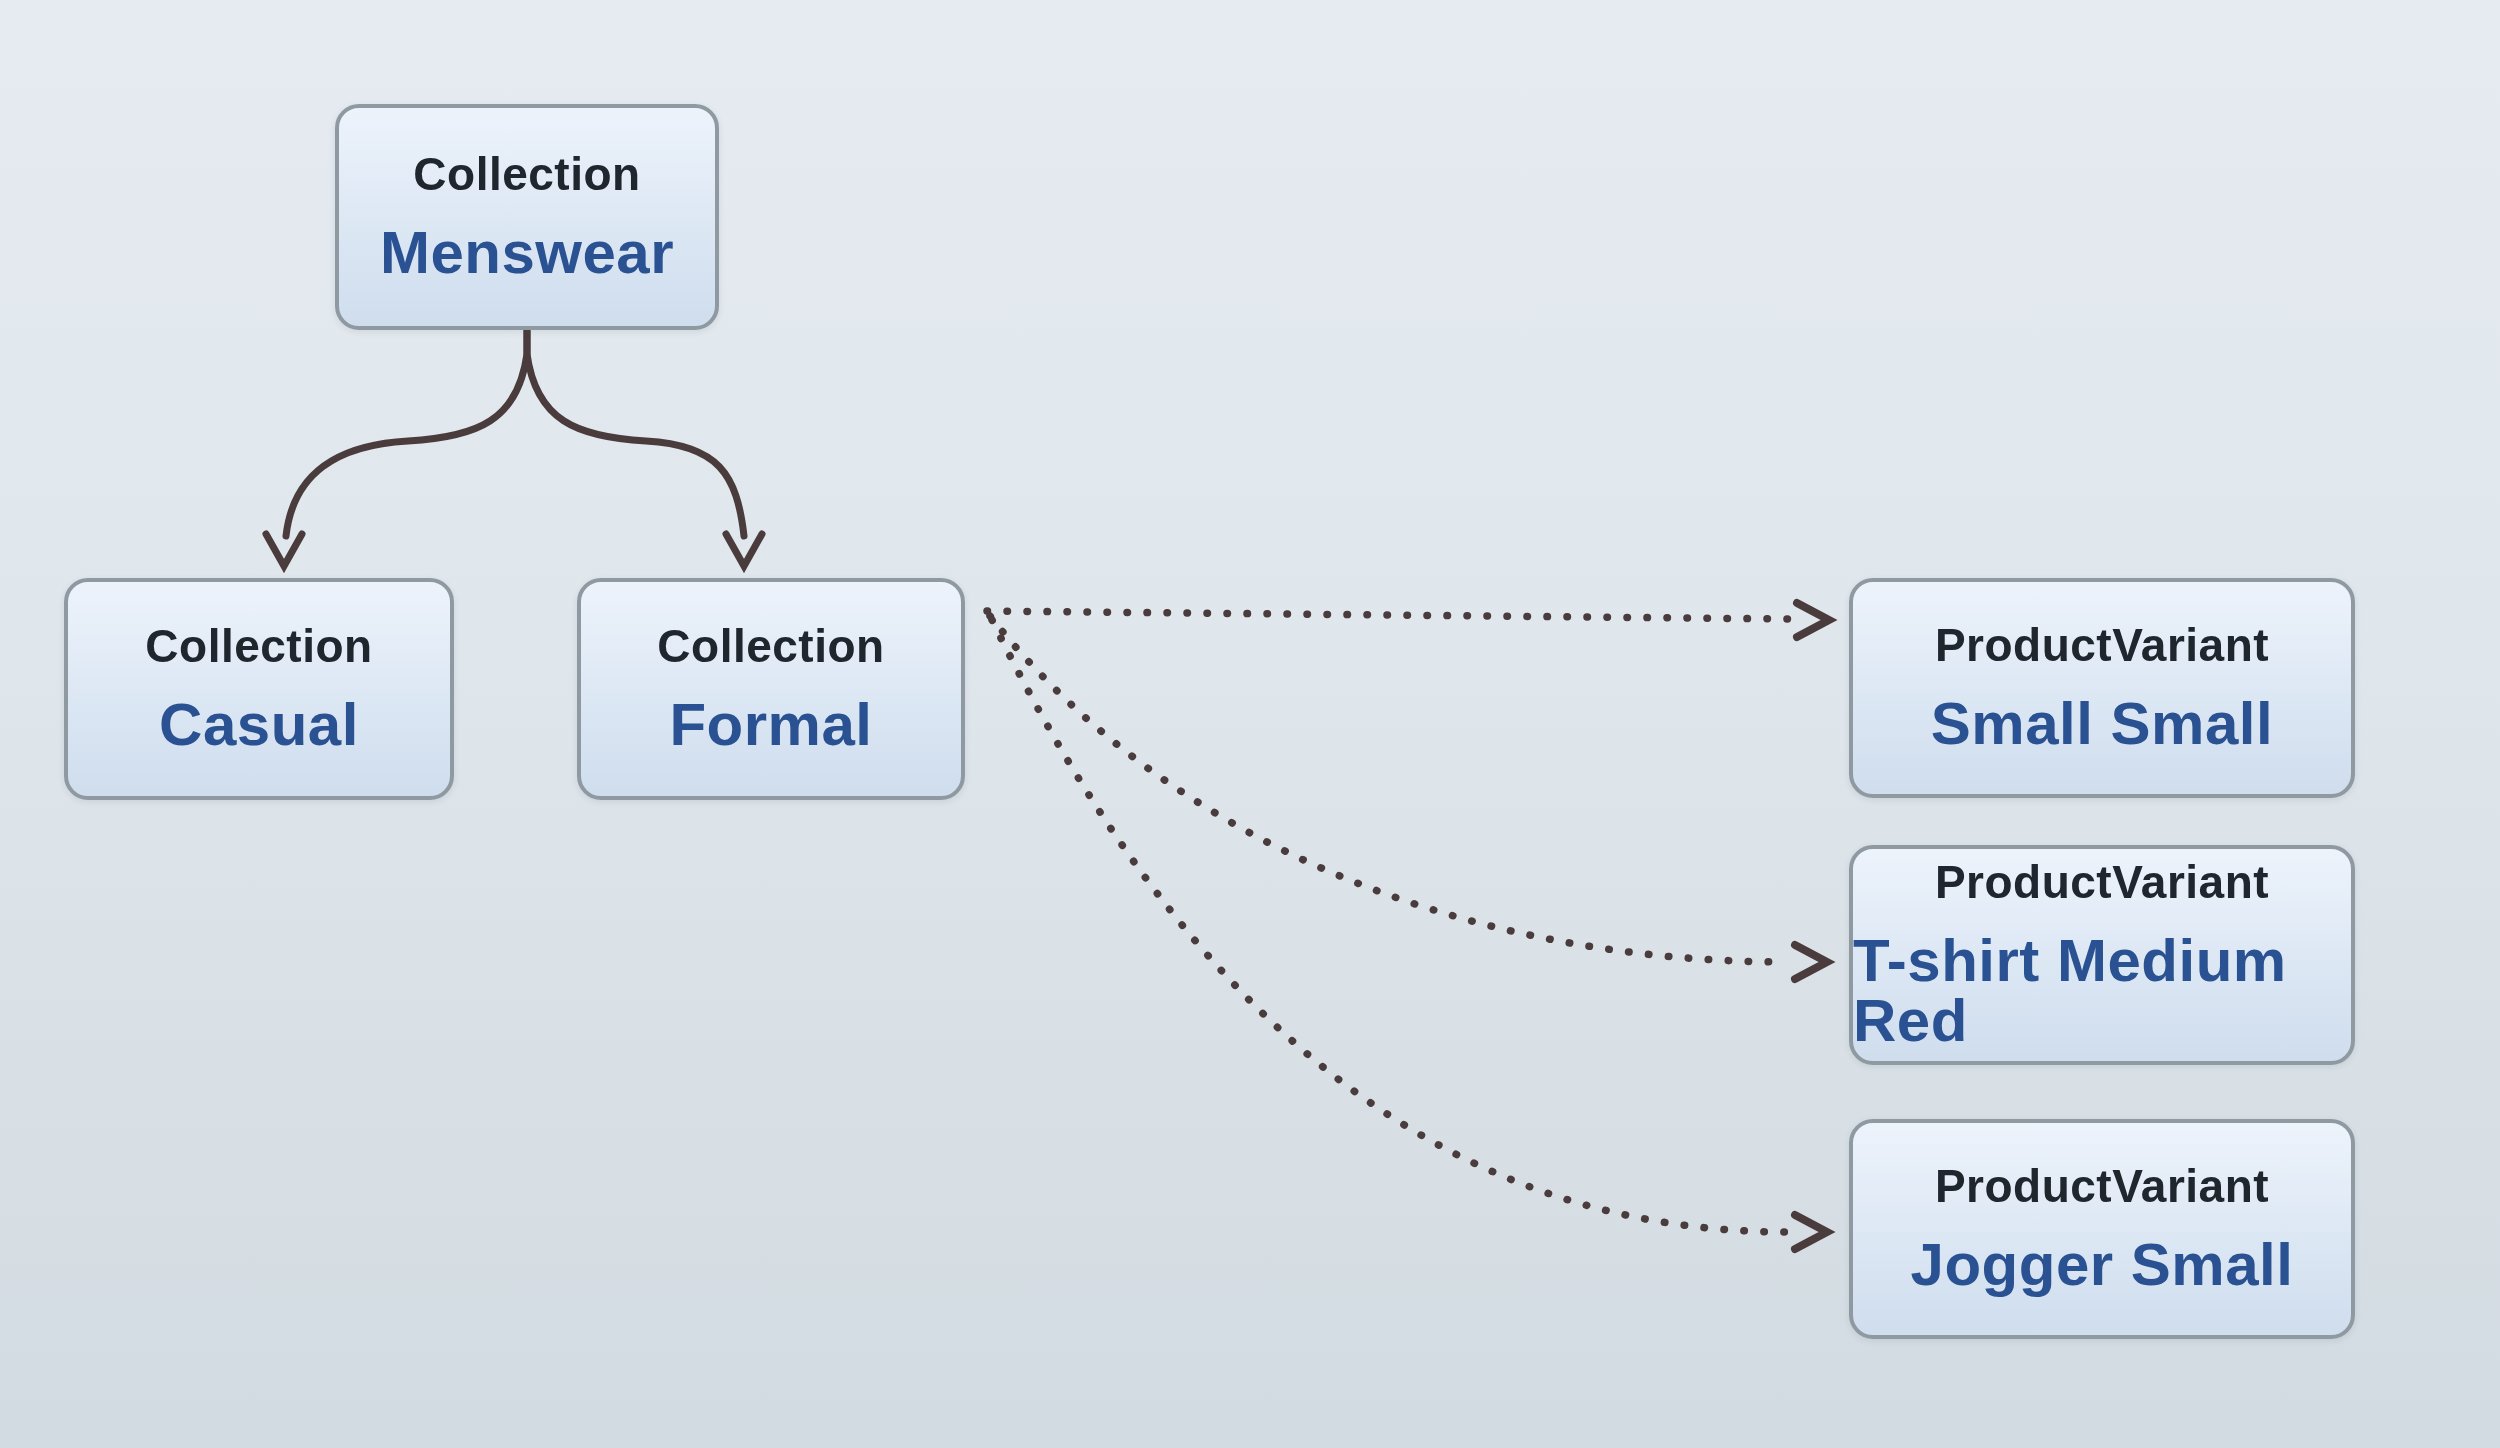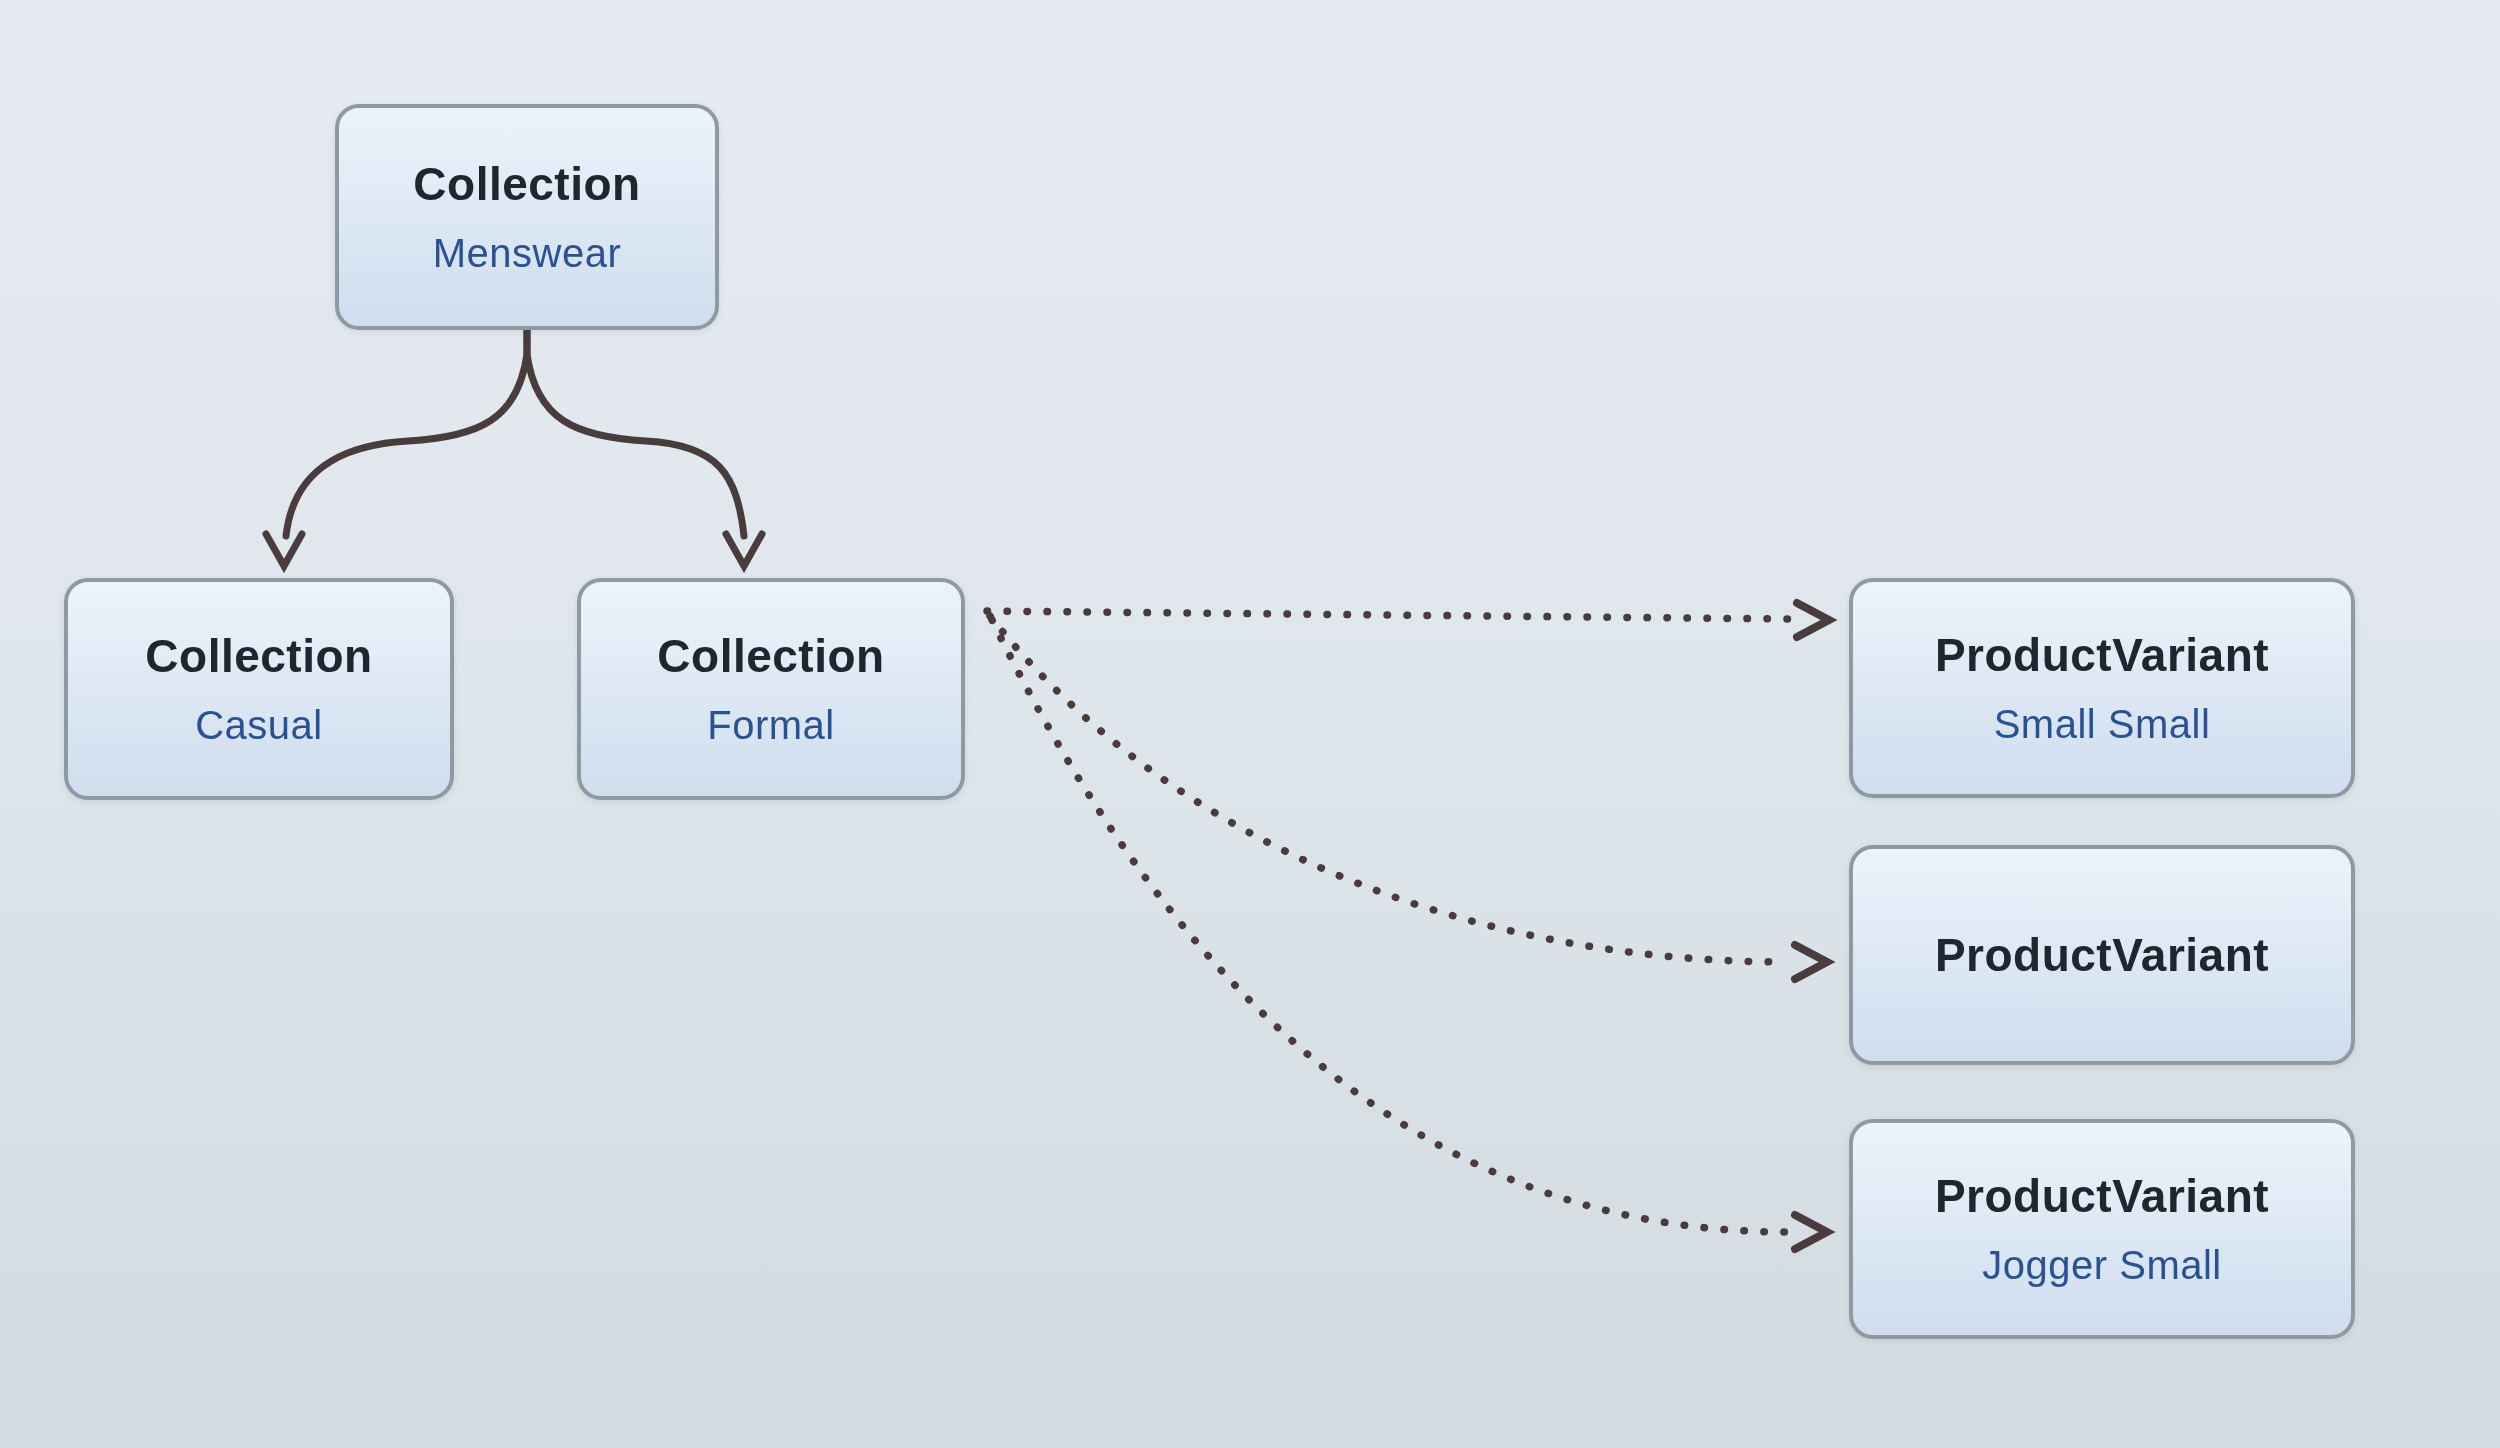--- a/index.html
+++ b/index.html
@@ -66,22 +66,22 @@
   }
 
   .node-type {
     font-size: 46px;
     font-weight: bold;
     line-height: 1;
     color: var(--type-text, #20262e);
     letter-spacing: 0.5px;
   }
   .node-label {
-    font-size: 40px;
-    font-weight: normal;
+    font-size: 60px;
+    font-weight: bold;
     line-height: 1;
     color: var(--label-text, #2a5292);
     letter-spacing: 0.5px;
   }
 
   
   .pos-menswear { left: 335px;  top: 104px;  width: 384px; height: 226px; }
   .pos-formal   { left: 64px;   top: 578px;  width: 390px; height: 222px; }
   .pos-casual   { left: 577px;  top: 578px;  width: 388px; height: 222px; }
   .pos-hoodie   { left: 1849px; top: 578px;  width: 506px; height: 220px; }
@@ -136,20 +136,21 @@
     <div class="node-label">Formal</div>
   </div>
 
   <div class="node pos-hoodie">
     <div class="node-type">ProductVariant</div>
     <div class="node-label">Small Small</div>
   </div>
 
   <div class="node pos-tshirt">
     <div class="node-type">ProductVariant</div>
+    <div class="node-label">T-shirt Medium Red</div>
   </div>
 
   <div class="node pos-jogger">
     <div class="node-type">ProductVariant</div>
     <div class="node-label">Jogger Small</div>
   </div>
 
 </div>
 
 </body></html>

